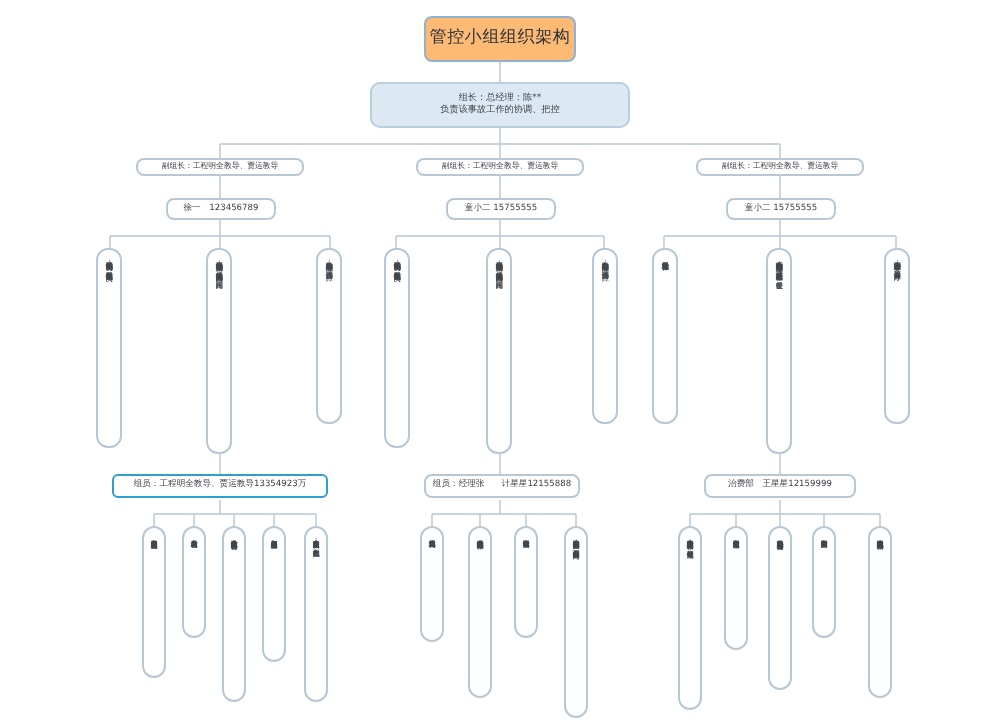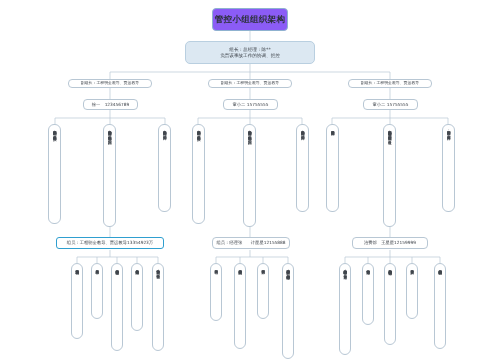--- a/index.html
+++ b/index.html
@@ -20,26 +20,26 @@
     border-radius: 5px;
     color: #3a3f46;
     display: flex;
     align-items: center;
     justify-content: center;
     text-align: center;
     line-height: 1.18;
     overflow: hidden;
   }
   .node.title {
-    background: #8b5cf6;
+    background: #fdba74;
     border-color: #8fb2cf;
     border-radius: 4px;
     color: #2b3138;
     font-size: 8.5px;
-    font-weight: bold;
+    font-weight: normal;
     letter-spacing: 0.3px;
   }
   .node.leader {
     background: #dce8f2;
     border-color: #b9cfe0;
     font-size: 4.6px;
     padding: 2px 4px;
   }
   .node.role {
     font-size: 3.9px;

